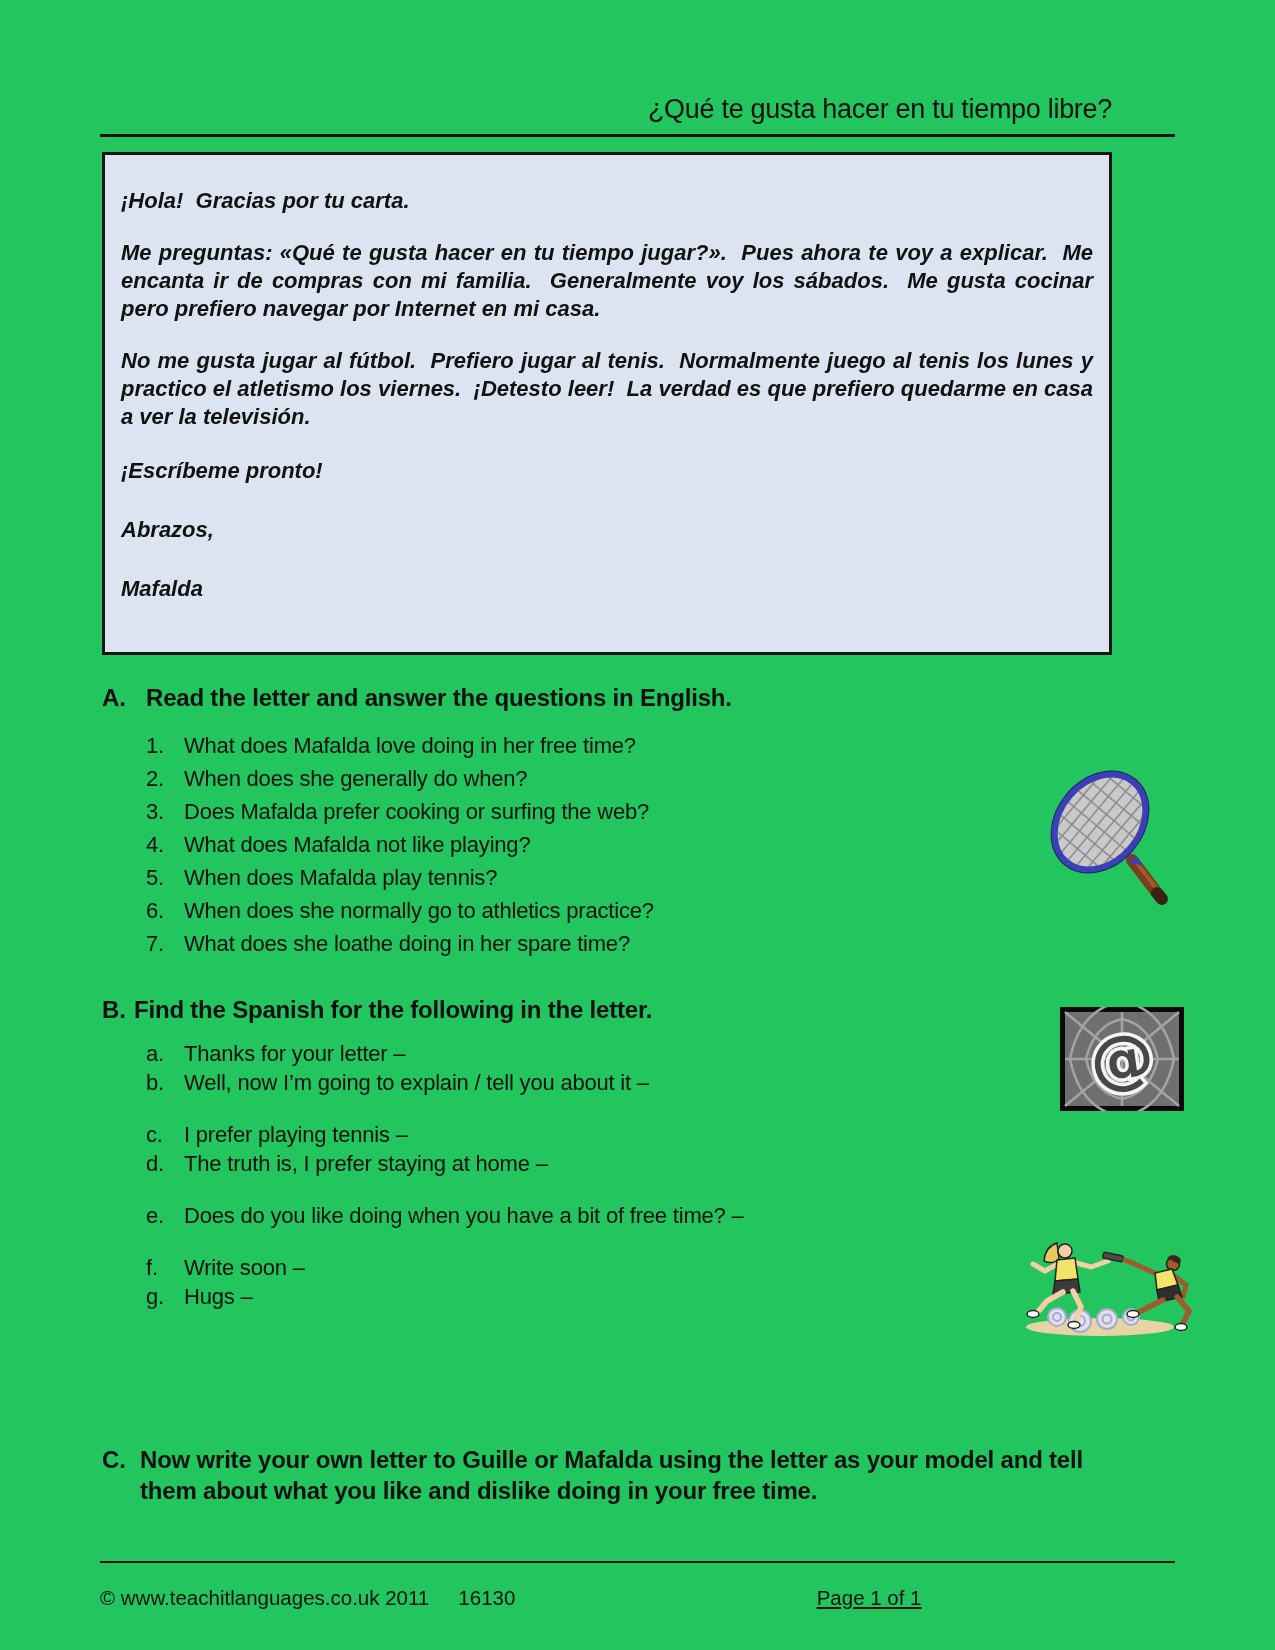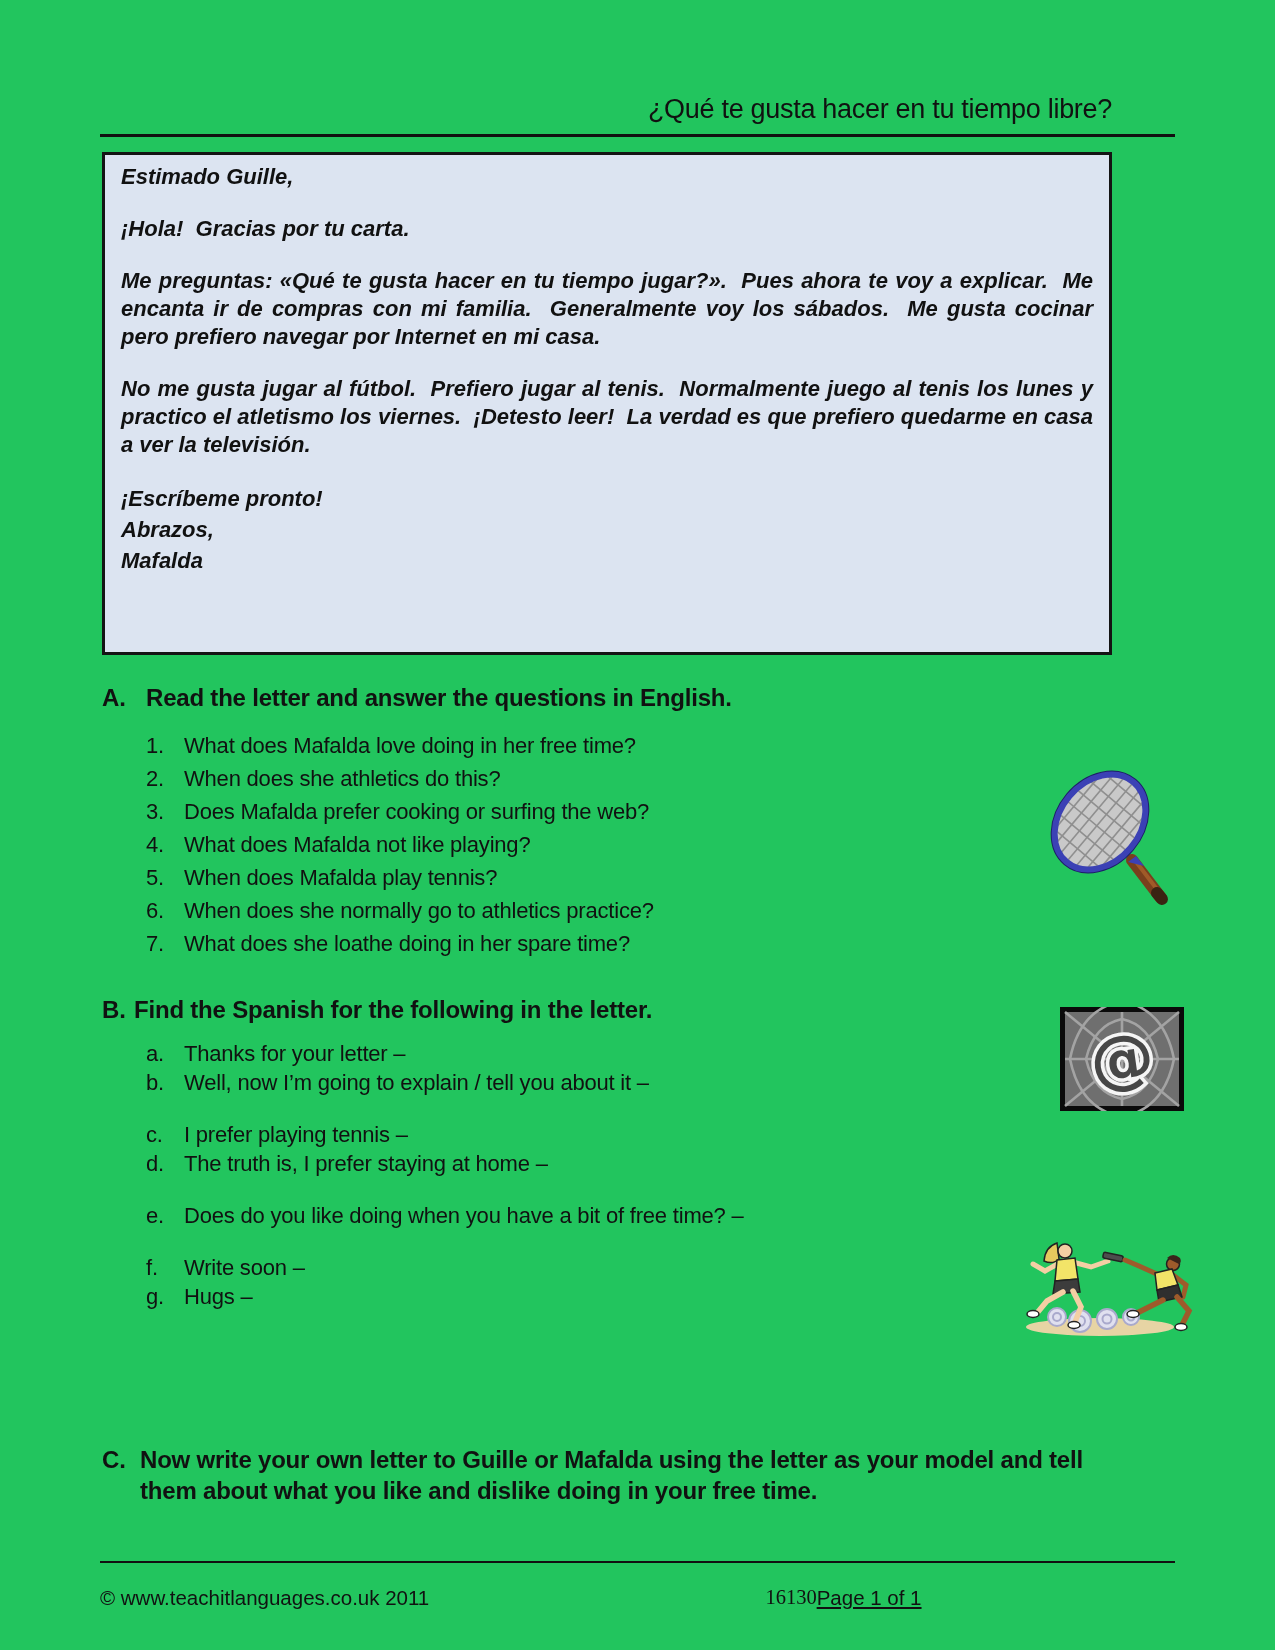--- a/index.html
+++ b/index.html
@@ -22,21 +22,21 @@
     position:absolute;top:152px;left:102px;width:1010px;height:503px;
     box-sizing:border-box;
     background:#dce4f1;border:3px solid #141414;
     padding:8px 16px 0 16px;
     font-weight:bold;font-style:italic;font-size:22px;line-height:28px;
     overflow:hidden;
   }
   .letter-box p{margin:0;white-space:pre-wrap;}
   .letter-box p.block{margin-top:24px;}
   .letter-box p.just{text-align:justify;margin-top:24px;}
-  .letter-box p.close{margin-top:3px;}
+  .letter-box p.close{margin-top:31px;}
   .letter-box p.close-big{margin-top:26px;}
   .sec-heading{
     position:absolute;left:102px;display:flex;
     font-weight:bold;font-size:24px;letter-spacing:-0.2px;
   }
   #secA{top:684px;}
   #secA .sec-label{width:44px;}
   #secB{top:996px;}
   #secB .sec-label{width:32px;}
   .qlist{position:absolute;left:146px;font-size:22px;letter-spacing:-0.2px;}
@@ -50,58 +50,57 @@
     position:absolute;top:1444px;left:102px;width:1014px;
     display:grid;grid-template-columns:38px 1fr;
     font-weight:bold;font-size:24px;line-height:31px;letter-spacing:-0.2px;
   }
   .footer-rule{position:absolute;top:1561px;left:100px;width:1075px;height:2px;background:#111;}
   .footer{
     position:absolute;top:1570px;left:100px;width:1075px;
     display:flex;font-size:20.5px;margin-top:16px;
   }
   .footer .f-left{flex:1;text-align:left;}
-  .footer .f-mid{flex:1;text-align:right;font-family:Liberation Serif, serif;}
+  .footer .f-mid{flex:1;text-align:left;}
   .footer .f-right{flex:1;text-align:left;text-decoration:underline;}
   .img-abs{position:absolute;}
   #racket{top:770px;left:1040px;}
   #atbox{top:1007px;left:1060px;}
   #runners{top:1233px;left:1005px;}
 </style>
 </head>
 <body>
 
 <div class="page">
 
   <div class="title">¿Qué te gusta hacer en tu tiempo libre?</div>
   <div class="top-rule"></div>
 
   <div class="letter-box">
-    <p>Estimado Guille,</p>
     <p class="block">¡Hola!  Gracias por tu carta.</p>
     <p class="just">Me preguntas: «Qué te gusta hacer en tu tiempo jugar?».  Pues ahora te voy a explicar.  Me encanta ir de compras con mi familia.  Generalmente voy los sábados.  Me gusta cocinar pero prefiero navegar por Internet en mi casa.</p>
     <p class="just">No me gusta jugar al fútbol.  Prefiero jugar al tenis.  Normalmente juego al tenis los lunes y practico el atletismo los viernes.  ¡Detesto leer!  La verdad es que prefiero quedarme en casa a ver la televisión.</p>
     <p class="close-big">¡Escríbeme pronto!</p>
     <p class="close">Abrazos,</p>
     <p class="close">Mafalda</p>
   </div>
 
   <div class="sec-heading" id="secA">
     <span class="sec-label">A.</span>
     <span>Read the letter and answer the questions in English.</span>
   </div>
 
   <div class="qlist" id="qlistA">
     <div class="qrow">
       <span class="marker">1.</span>
       <span>What does Mafalda love doing in her free time?</span>
     </div>
     <div class="qrow">
       <span class="marker">2.</span>
-      <span>When does she athletics do this?</span>
+      <span>When does she generally do when?</span>
     </div>
     <div class="qrow">
       <span class="marker">3.</span>
       <span>Does Mafalda prefer cooking or surfing the web?</span>
     </div>
     <div class="qrow">
       <span class="marker">4.</span>
       <span>What does Mafalda not like playing?</span>
     </div>
     <div class="qrow">

